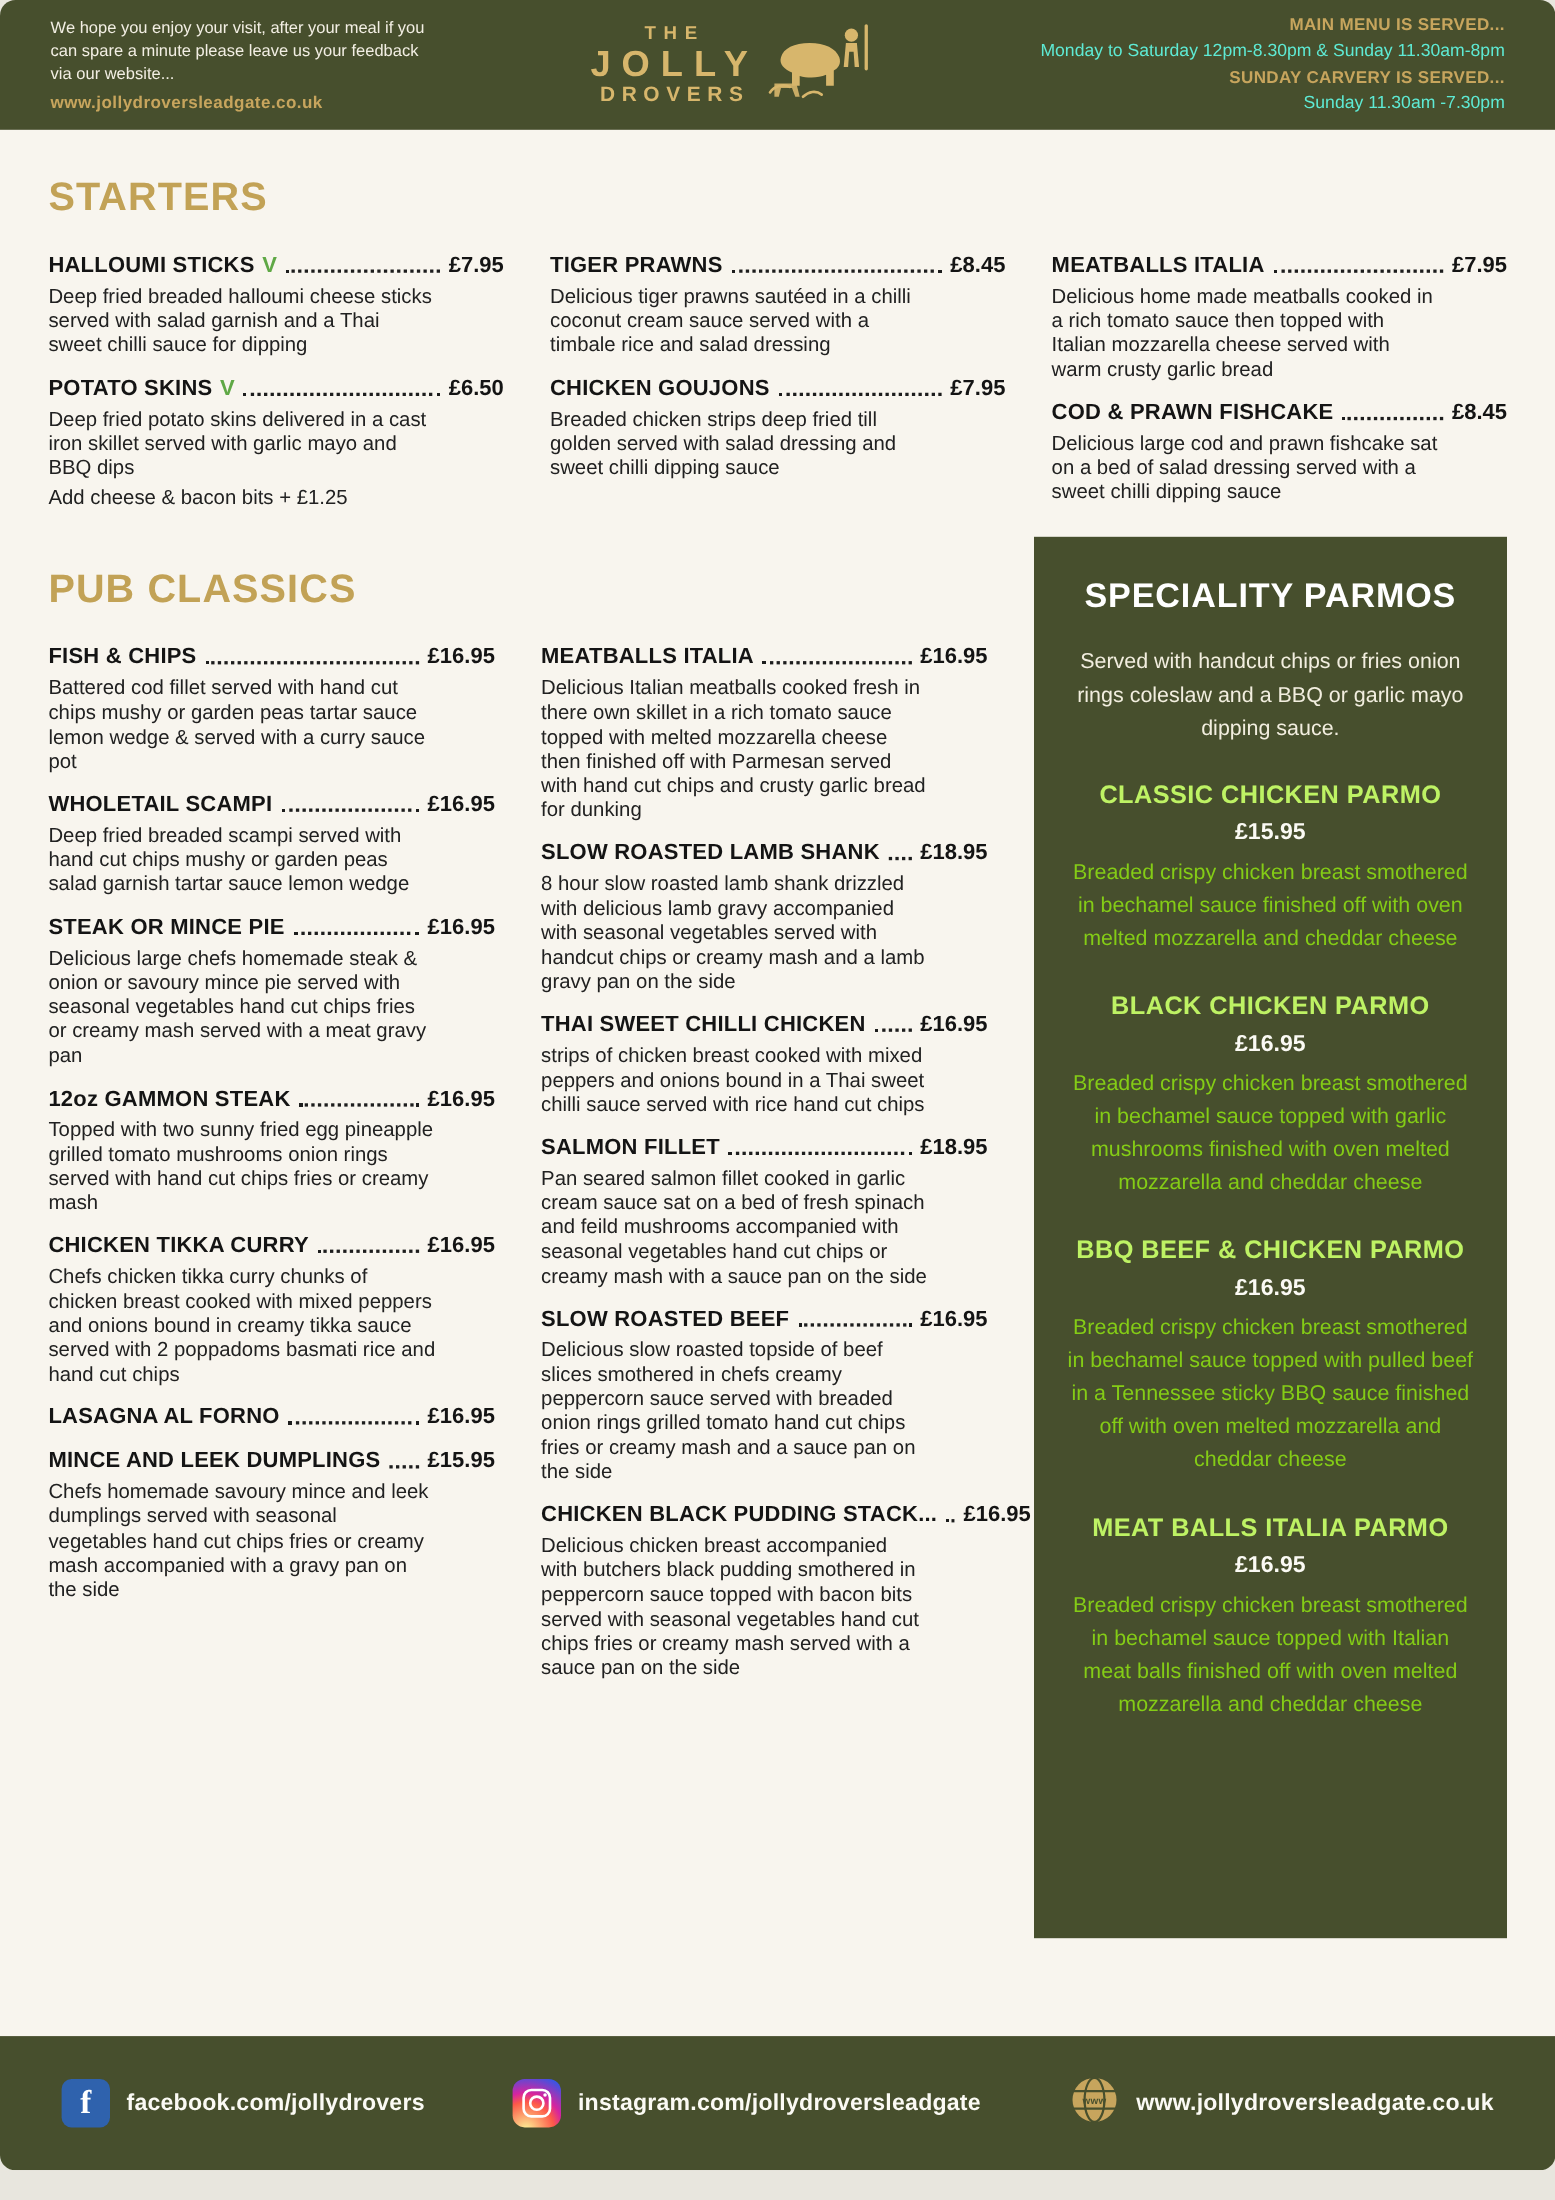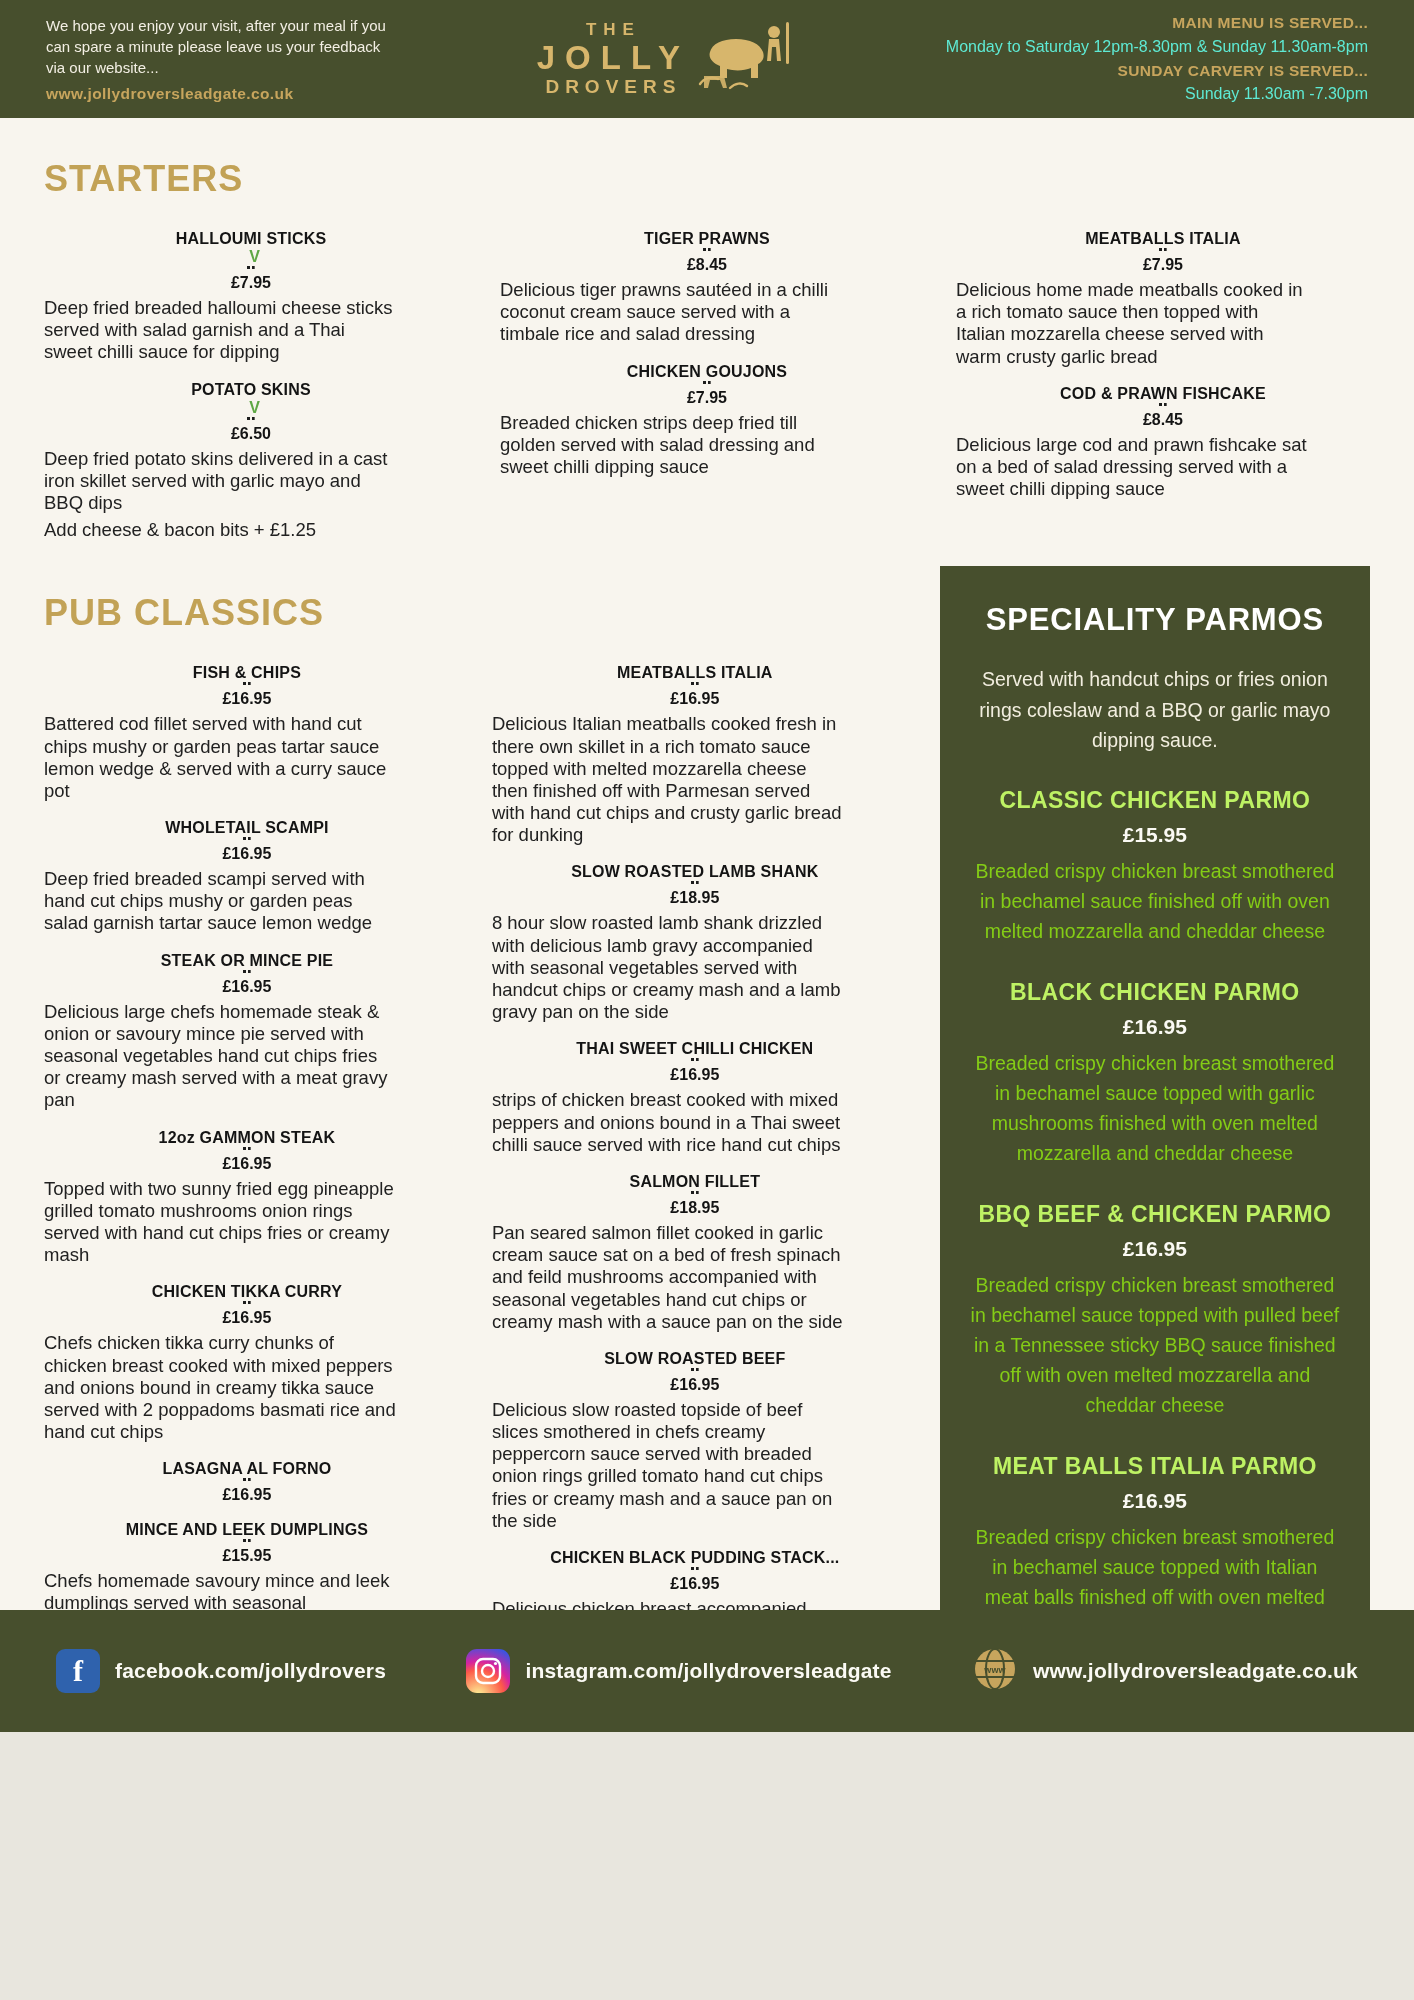--- a/index.html
+++ b/index.html
@@ -1,20 +1,21 @@
 <!DOCTYPE html>
 <html><head>
 <meta charset="utf-8">
 <style>
   html,body{margin:0;padding:0;}
   body{background:#e8e6de;}
   .page{
-    width:1414px;height:1732px;position:relative;overflow:hidden;
+    width:1414px;height:1973px;position:relative;overflow:hidden;
     background:#F8F5EE;font-family:"Liberation Sans",sans-serif;color:#1d1d1d;
     margin:0 auto;
+    border-radius:14px;
   }
   
   .topbar{
     height:118px;background:#474F2D;display:flex;align-items:center;
     justify-content:space-between;padding:0 46px;box-sizing:border-box;
   }
   .feedback-block{width:345px;}
   .feedback-text{color:#F3EFE4;font-size:15px;line-height:1.42;}
   .site-link{color:#C7A55D;font-weight:700;font-size:15.5px;margin-top:7px;letter-spacing:.4px;}
   .logo{display:flex;align-items:center;gap:6px;}
@@ -30,21 +31,21 @@
   .content{padding:26px 44px 0;box-sizing:border-box;}
   .section-title{
     color:#C2A256;font-size:36px;font-weight:800;letter-spacing:1px;margin:14px 0 30px;
   }
   .starters-grid{display:grid;grid-template-columns:1fr 1fr 1fr;column-gap:42px;}
   .pc-grid{display:grid;grid-template-columns:1fr 1fr 1.06fr;column-gap:42px;grid-template-rows:auto 1fr;}
   .pc-title-cell{grid-column:1/3;}
   .pc-title-cell .section-title{margin:34px 0 30px;}
   .menu-col{min-width:0;}
   .menu-item{margin-bottom:17px;}
-  .item-row{display:flex;align-items:center;font-size:16px;font-weight:800;color:#141414;flex-direction:column;}
+  .item-row{display:flex;align-items:flex-end;font-size:20px;font-weight:800;color:#141414;}
   .item-name{white-space:nowrap;letter-spacing:.2px;}
   .veg{color:#5FA845;margin-left:7px;font-weight:800;}
   .leader{flex:1;border-bottom:3px dotted #1d1d1d;margin:0 8px 5px 8px;min-width:8px;}
   .item-price{font-weight:800;white-space:nowrap;}
   .item-desc{font-size:18.5px;line-height:1.2;color:#212121;margin-top:5px;max-width:352px;}
   
   .parmo-panel{
     grid-column:3;grid-row:1/3;background:#474F2D;color:#F3EFE4;
     padding:36px 30px;box-sizing:border-box;text-align:center;min-height:1274px;
     margin-top:8px;

